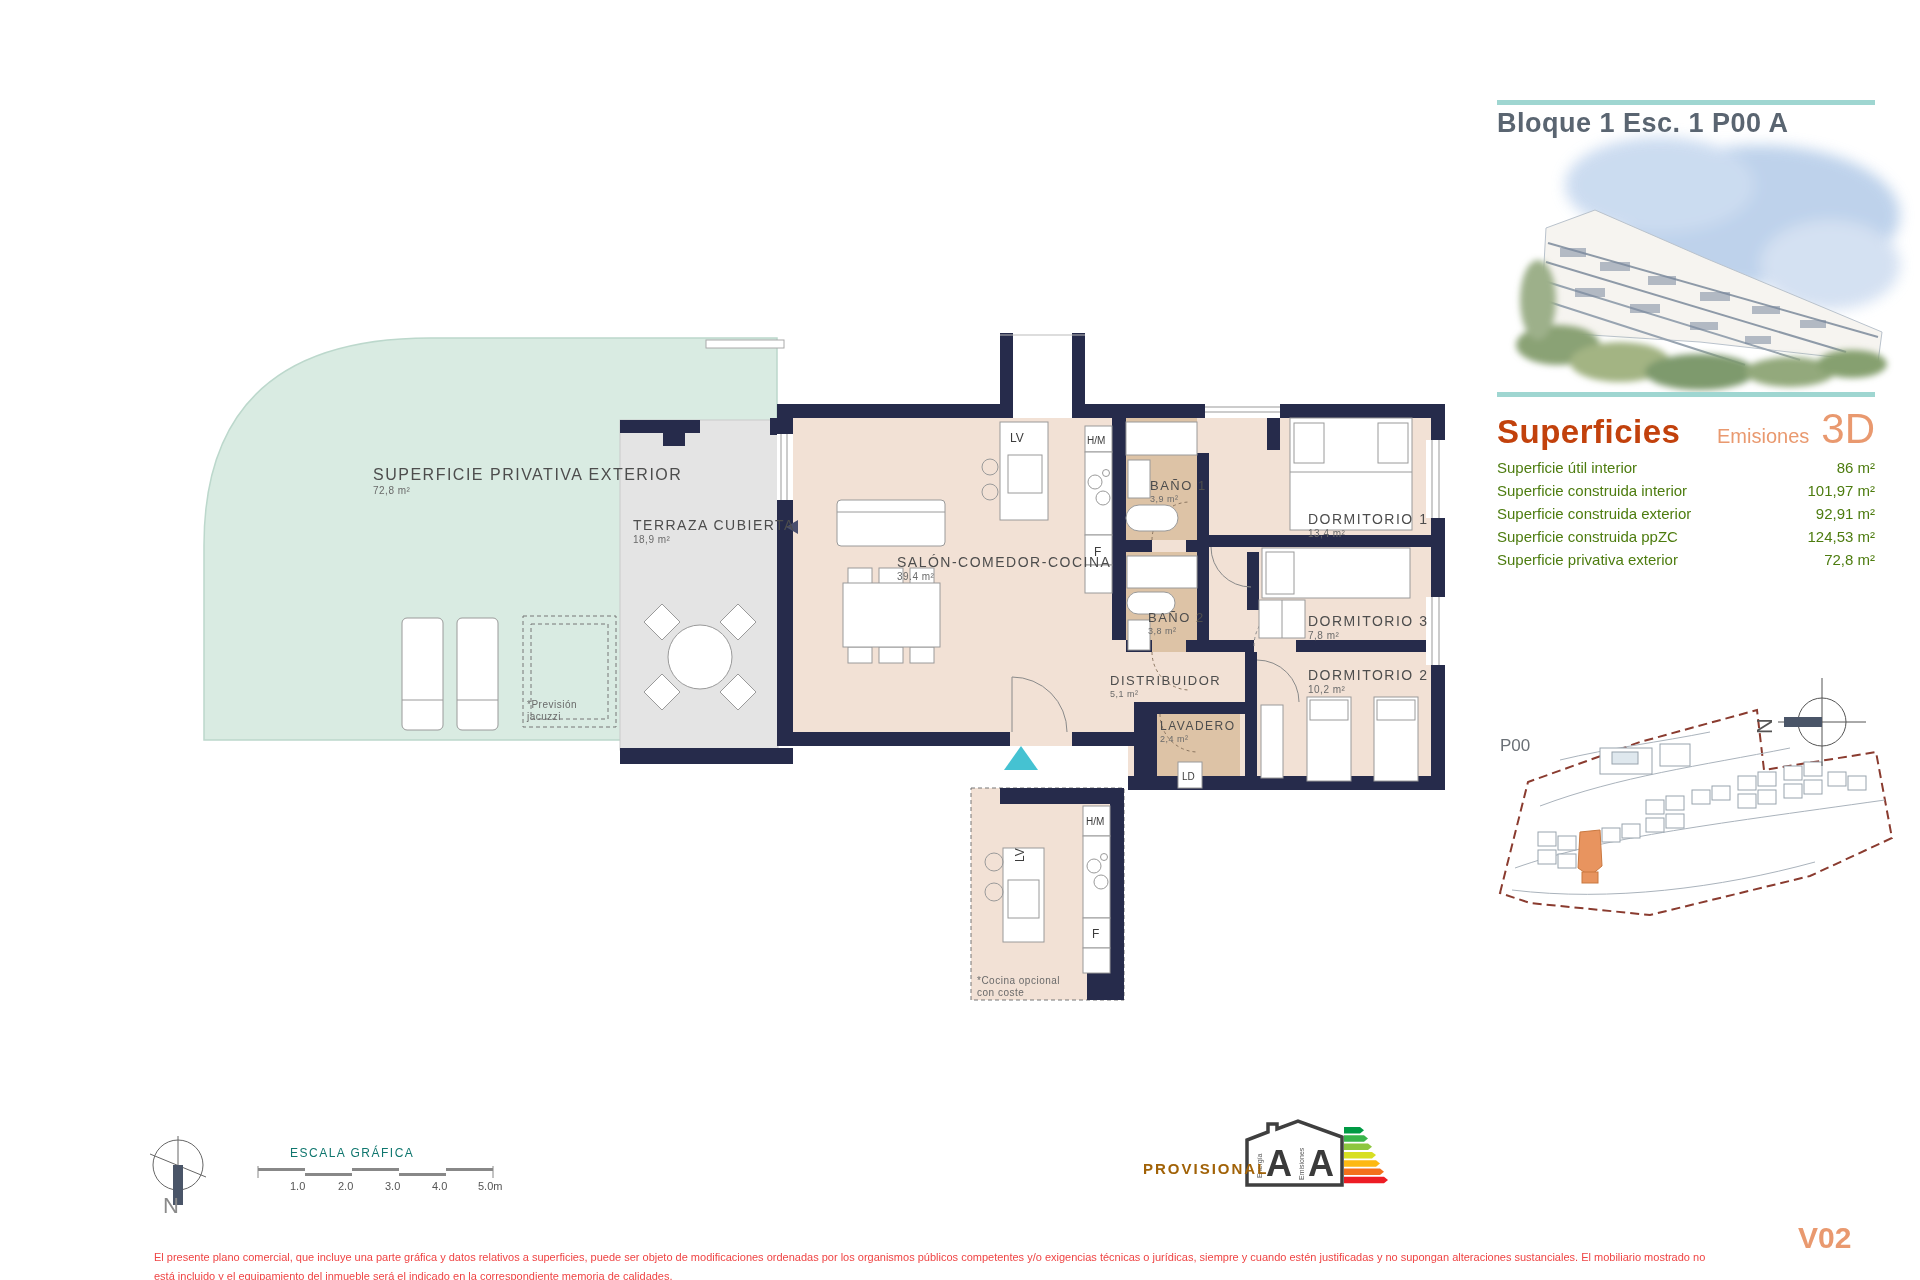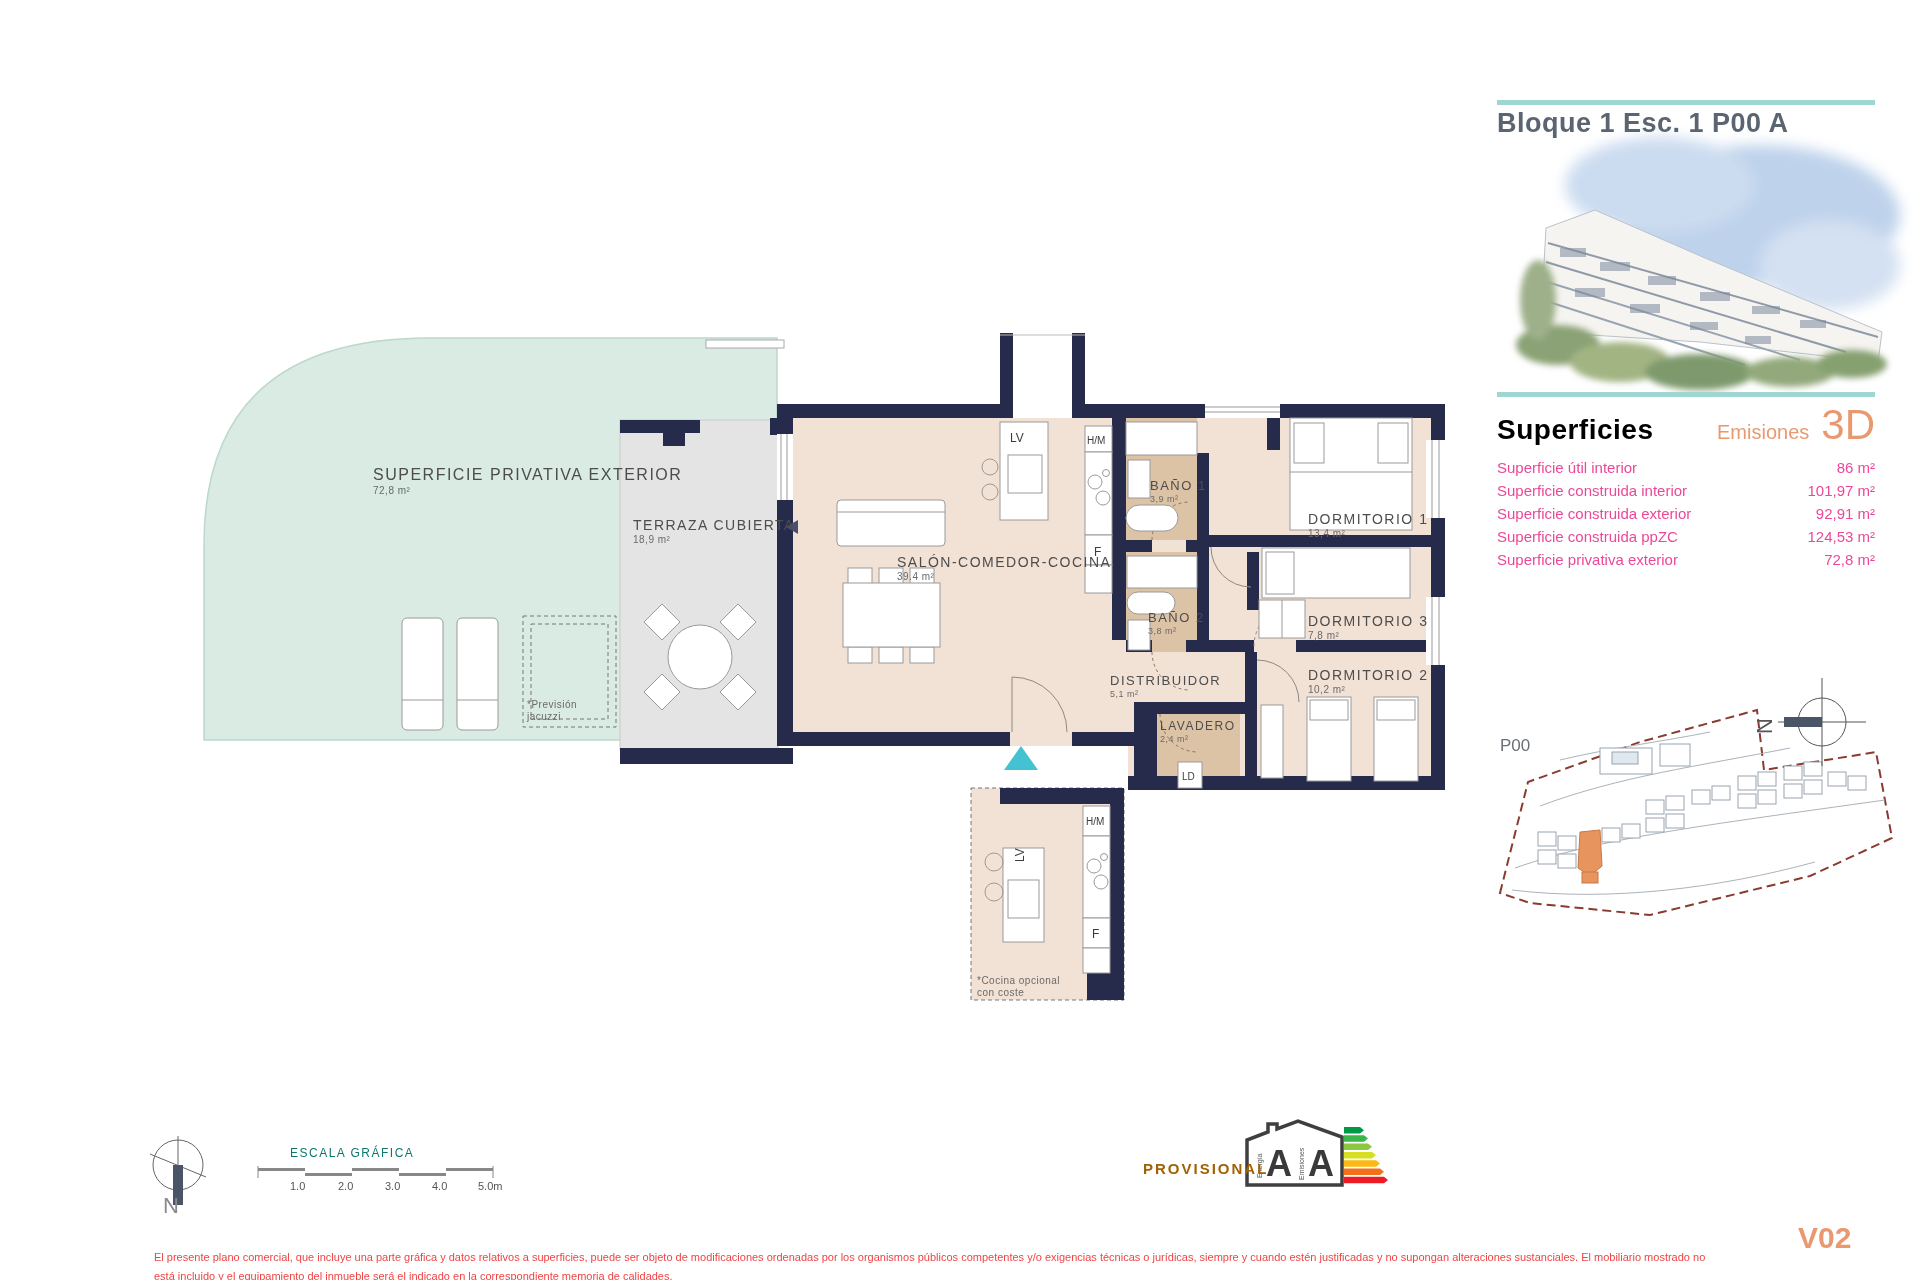--- a/index.html
+++ b/index.html
@@ -4,26 +4,26 @@
 <style>
   html,body{margin:0;padding:0;background:#fff;}
   body{width:1920px;height:1280px;position:relative;overflow:hidden;
        font-family:"Liberation Sans",sans-serif;}
   
   .teal-rule{position:absolute;width:378px;height:5px;background:#9fd6d1;}
   .sheet-title{position:absolute;left:1497px;top:108px;width:378px;
       font-size:27px;font-weight:bold;color:#5a6571;letter-spacing:.5px;}
   .sup-head{position:absolute;left:1497px;top:401px;width:378px;display:flex;
       align-items:baseline;}
-  .sup-head .h{font-size:28px;font-weight:bold;color:#000000;letter-spacing:.5px;flex:1;margin-top:12px;}
+  .sup-head .h{font-size:33px;font-weight:bold;color:#c2410c;letter-spacing:.5px;flex:1;margin-top:12px;}
   .sup-head .viv{font-size:20px;color:#e9996f;}
   .sup-head .code{font-size:42px;color:#e9996f;margin-left:12px;font-weight:500;}
   .sup-table{position:absolute;left:1497px;top:456px;width:378px;}
   .sup-row{display:flex;justify-content:space-between;font-size:15px;
-      color:#ec4899;height:23px;line-height:23px;}
+      color:#4d7c0f;height:23px;line-height:23px;}
   .p00{position:absolute;left:1500px;top:736px;font-size:17px;color:#6a7076;}
   
   .provisional{position:absolute;left:1143px;top:1160px;font-size:15px;font-weight:bold;
       color:#a16207;letter-spacing:2px;}
   .disclaimer{position:absolute;left:154px;top:1248px;width:1565px;font-size:11px;
       line-height:19px;color:#ef4444;}
   .version{position:absolute;left:1798px;top:1221px;font-size:30px;font-weight:bold;
       color:#e9996f;}
   .escala-title{position:absolute;left:290px;top:1146px;font-size:12px;color:#0f766e;
       letter-spacing:1.5px;}

